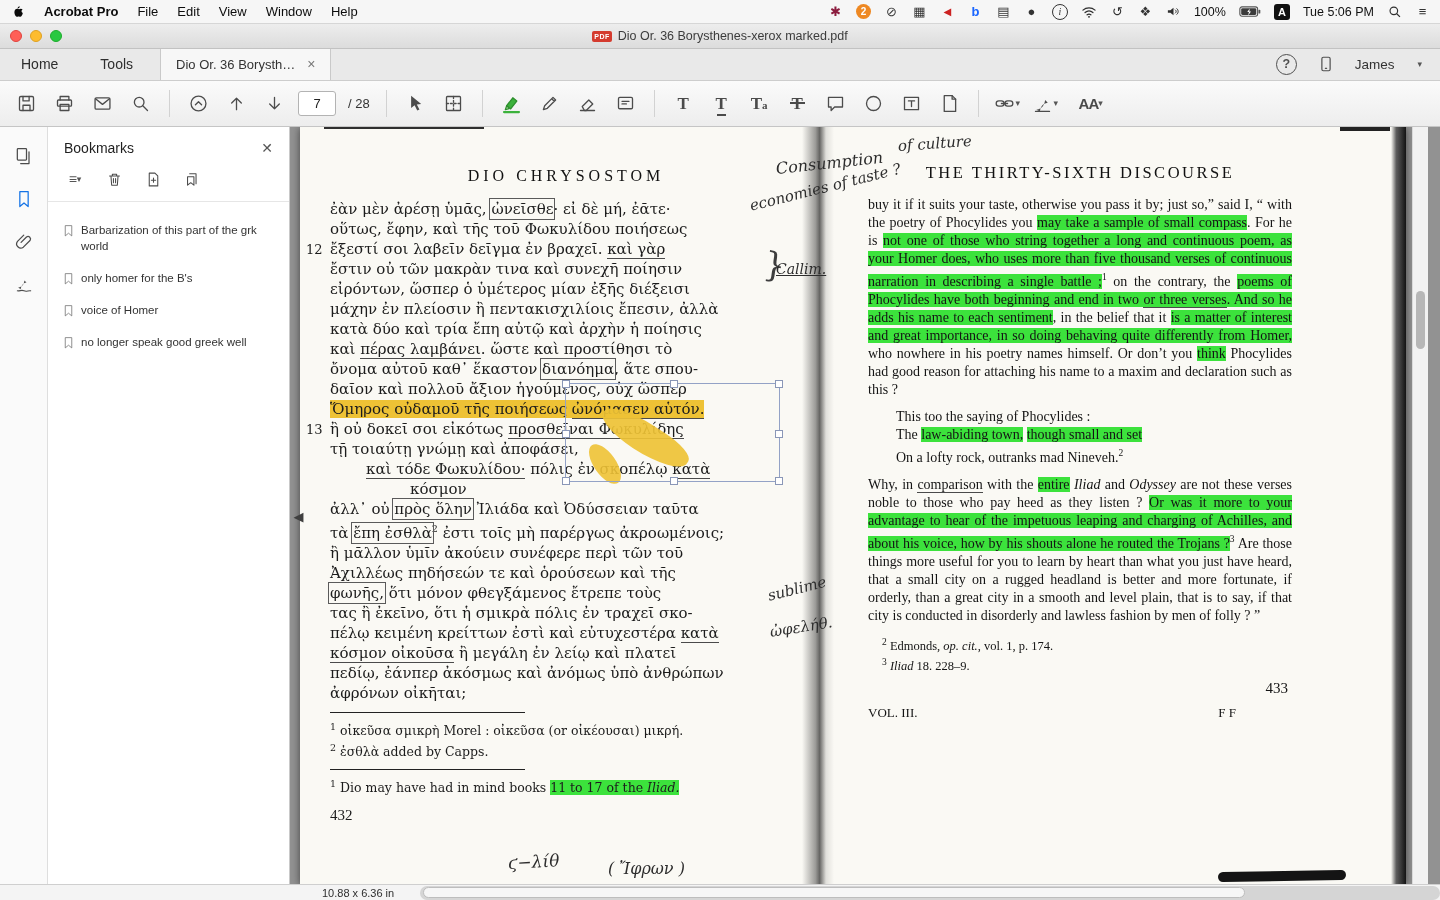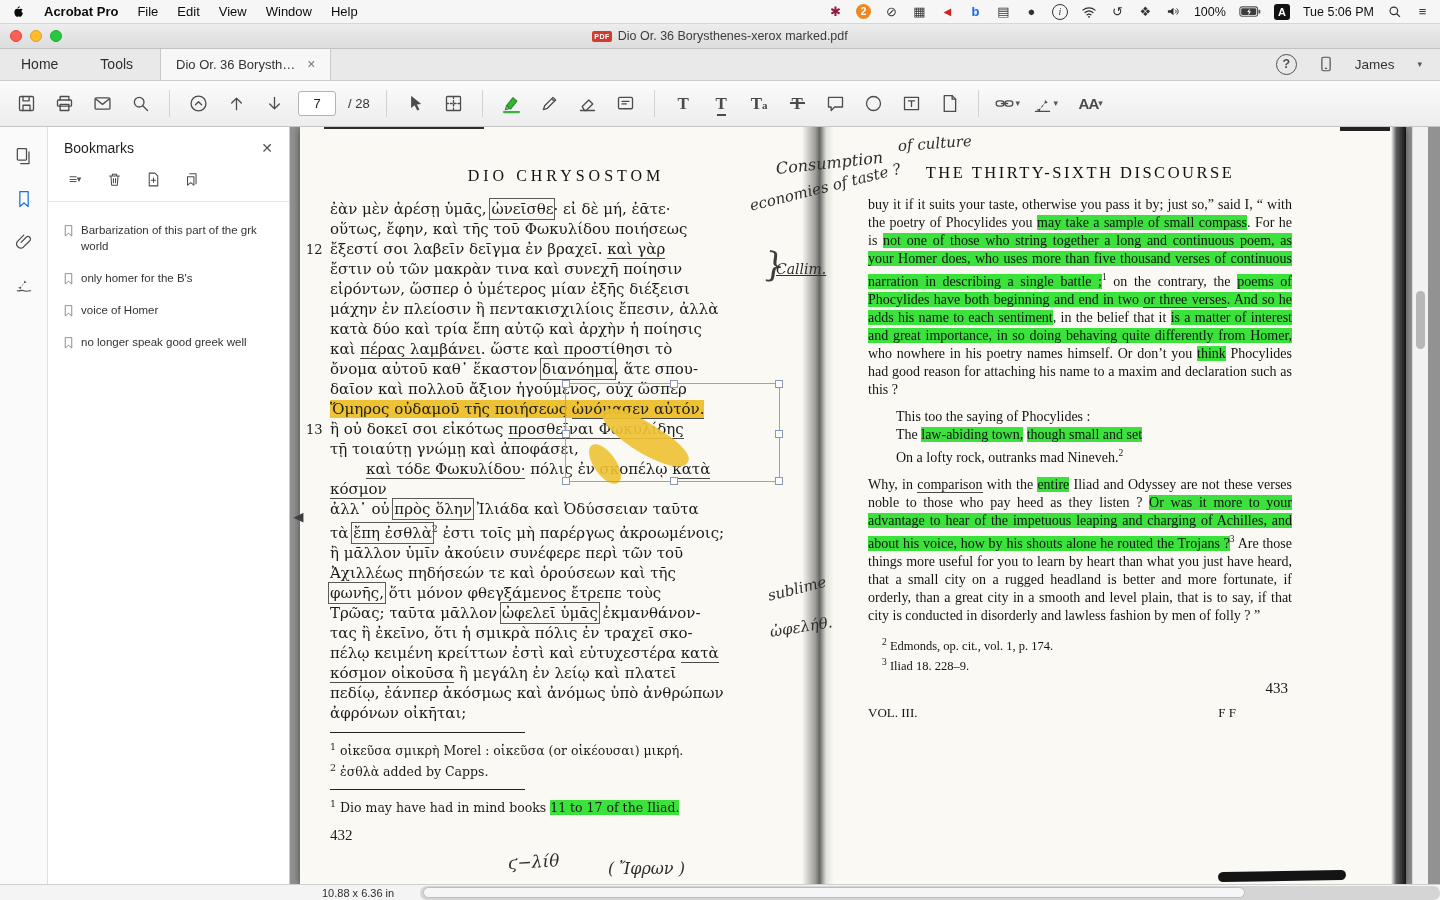--- a/index.html
+++ b/index.html
@@ -90,39 +90,39 @@
   #topline{position:absolute;left:24px;top:0;width:160px;height:2px;background:#2e2e2e}
   #toplineR{position:absolute;left:1040px;top:0;width:50px;height:4px;background:#222}
   #smudge{position:absolute;left:918px;top:744px;width:128px;height:10px;background:#141414;border-radius:5px;transform:rotate(-1deg)}
   
   #page-left{position:absolute;left:30px;top:40px;width:460px;color:#1c1c1c}
   #page-right{position:absolute;left:568px;top:36px;width:424px;color:#141414}
   .gk-title{text-align:center;font:16px "Liberation Serif",serif;letter-spacing:4px;margin:0 0 14px 12px;color:#111}
   .gk-line{position:relative;font:15px/20px "DejaVu Serif","Liberation Serif",serif;white-space:nowrap}
   .gk-num{position:absolute;left:-24px;top:1px;font-size:13px}
   .ind1{margin-left:36px}
-  .ind2{}
+  .ind2{margin-left:80px}
   .gk-fnblock{margin-top:6px}
   .gk-fn{font:12.5px/16.5px "DejaVu Serif","Liberation Serif",serif}
   .fn-rule{width:195px;border-top:1.2px solid #222;margin:9px 0 6px 0}
   .pageno{font:15px "Liberation Serif",serif;margin-top:10px}
   .en-title{text-align:center;font:16.5px "Liberation Serif",serif;letter-spacing:2.5px;margin-bottom:13px;color:#111}
   .para{font:14px/18px "Liberation Serif",serif;text-align:justify;margin:0 0 9px 0}
   .verse{margin:3px 0 10px 28px}
   .verse-line{font:14px/18px "Liberation Serif",serif}
   .en-fnblock{margin-top:8px}
   .en-fn{font:12.5px/16px "Liberation Serif",serif;margin-left:14px}
   .num-433{text-align:right;font:15px "Liberation Serif",serif;margin-top:6px;padding-right:4px}
   .vol-row{display:flex;justify-content:space-between;font:13px "Liberation Serif",serif;margin-top:8px;padding-right:56px}
   
   .hl-g{background:var(--hl-g,#3ce23c)}
   .hl-y{background:var(--hl-y,#eebf35)}
   .pu{border-bottom:1.6px solid #4a4a4a}
   .pbx{outline:1.3px solid #5a5a5a;outline-offset:1px}
-  .it{}
+  .it{font-style:italic}
   .sup{vertical-align:super;font-size:9.5px}
   
   .hw{position:absolute;font-family:"DejaVu Serif","Liberation Serif",serif;font-style:italic;
     color:#2d2d2d;transform-origin:left center;white-space:nowrap}
   #hw-of-culture{left:598px;top:10px;font-size:15px;transform:rotate(-4deg)}
   #hw-consumption{left:476px;top:32px;font-size:16px;transform:rotate(-6deg)}
   #hw-economies{left:450px;top:70px;font-size:15px;transform:rotate(-14deg)}
   #hw-brace{left:464px;top:116px;font-size:34px;transform:rotate(8deg);font-style:normal;color:#3e3e3e}
   #hw-callim{left:476px;top:134px;font-size:14px;text-decoration:underline}
   #hw-sublime{left:468px;top:460px;font-size:15px;transform:rotate(-14deg)}
@@ -507,21 +507,20 @@
             <div class="gk-line"><span class="hl-y">Ὅμηρος οὐδαμοῦ τῆς ποιήσεως </span><span class="hl-y pu">ὠνόμασεν αὑτόν.</span></div>
             <div class="gk-line"><span class="gk-num">13</span><span>ἢ οὐ δοκεῖ σοι εἰκότως </span><span class="pu">προσθεῖναι Φωκυλίδης</span></div>
             <div class="gk-line"><span>τῇ τοιαύτῃ γνώμῃ καὶ ἀποφάσει,</span></div>
             <div class="gk-line ind1"><span class="pu">καὶ τόδε Φωκυλίδου·</span><span> πόλις ἐν σκοπέλῳ </span><span class="pu">κατὰ</span></div>
             <div class="gk-line ind2"><span class="pu">κόσμον</span></div>
             <div class="gk-line"><span>ἀλλ᾽ οὐ </span><span class="pbx">πρὸς ὅλην</span><span> Ἰλιάδα καὶ Ὀδύσσειαν ταῦτα</span></div>
             <div class="gk-line"><span>τὰ </span><span class="pbx">ἔπη ἐσθλὰ</span><span class="sup">2</span><span> ἐστι τοῖς μὴ παρέργως ἀκροωμένοις;</span></div>
             <div class="gk-line"><span>ἢ μᾶλλον ὑμῖν ἀκούειν συνέφερε περὶ τῶν τοῦ</span></div>
             <div class="gk-line"><span>Ἀχιλλέως πηδήσεών τε καὶ ὁρούσεων καὶ τῆς</span></div>
             <div class="gk-line"><span class="pbx">φωνῆς,</span><span> ὅτι μόνον φθεγξάμενος ἔτρεπε τοὺς</span></div>
-            <div class="gk-line"><span>Τρῶας; ταῦτα μᾶλλον </span><span class="pbx">ὠφελεῖ ὑμᾶς</span><span> ἐκμανθάνον-</span></div>
             <div class="gk-line"><span>τας ἢ ἐκεῖνο, ὅτι ἡ σμικρὰ πόλις ἐν τραχεῖ σκο-</span></div>
             <div class="gk-line"><span>πέλῳ κειμένη κρείττων ἐστὶ καὶ εὐτυχεστέρα </span><span class="pu">κατὰ</span></div>
             <div class="gk-line"><span class="pu">κόσμον οἰκοῦσα</span><span> ἢ μεγάλη ἐν λείῳ καὶ πλατεῖ</span></div>
             <div class="gk-line"><span>πεδίῳ, ἐάνπερ ἀκόσμως καὶ ἀνόμως ὑπὸ ἀνθρώπων</span></div>
             <div class="gk-line"><span>ἀφρόνων οἰκῆται;</span></div>
           </div>
         <div class="fn-rule"></div>
         <div class="gk-fnblock" id="gk-fn-a">
             <div class="gk-fn"><span class="sup">1</span><span> οἰκεῦσα σμικρὴ Morel : οἰκεῦσα (or οἰκέουσαι) μικρή.</span></div>
             <div class="gk-fn"><span class="sup">2</span><span> ἐσθλὰ added by Capps.</span></div>

